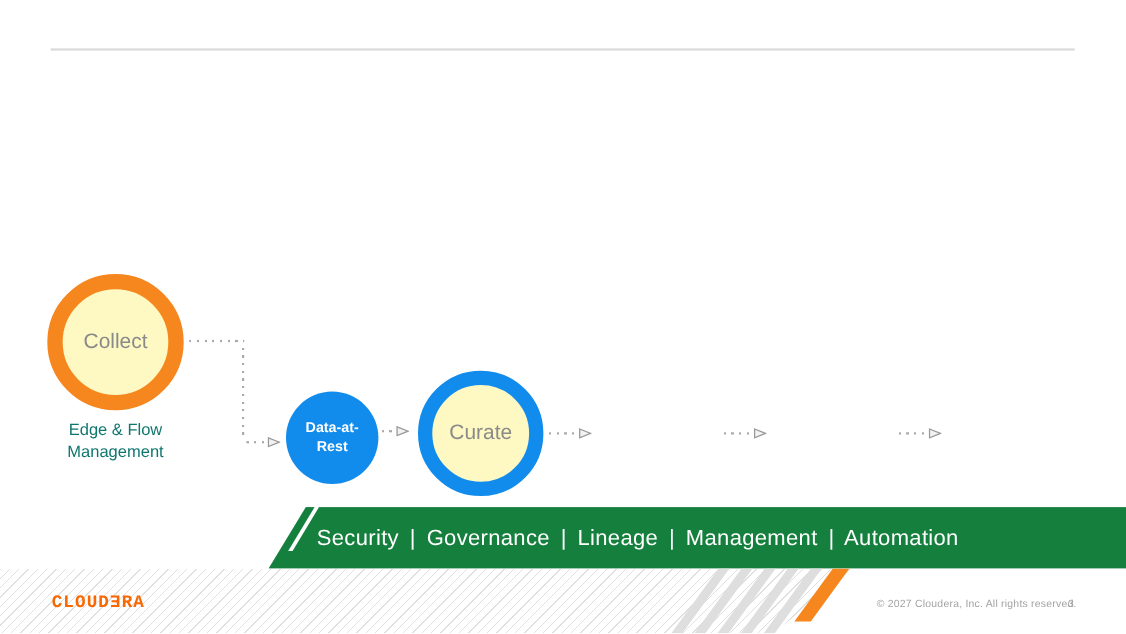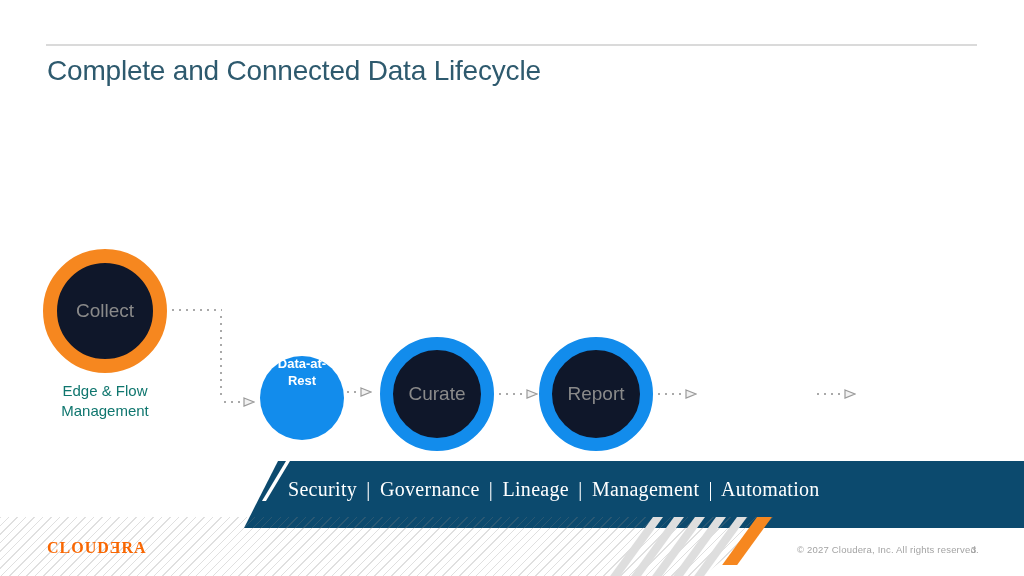--- a/index.html
+++ b/index.html
@@ -24,21 +24,21 @@
     font-size: 28px;
     font-weight: 400;
     color: #2e5a6e;
     letter-spacing: -0.2px;
     white-space: nowrap;
   }
   
   .ring {
     position: absolute;
     border-radius: 50%;
-    background: #0f172a;
+    background: #fef9c3;
     display: flex;
     align-items: center;
     justify-content: center;
   }
   .ring-orange {
     left: 43px; top: 249px;
     width: 96px; height: 96px;
     border: 14px solid #f6871f;
   }
   .ring-blue {
@@ -55,20 +55,21 @@
   .node-report  { left: 539px; top: 337px; }
   .node-serve   { left: 698px; top: 337px; }
   .node-predict { left: 857px; top: 337px; }
   .filled-blue {
     position: absolute;
     left: 260px; top: 356px;
     width: 84px; height: 84px;
     border-radius: 50%;
     background: #128cec;
     display: flex;
+    align-items: center;
     justify-content: center;
   }
   .filled-label {
     width: 60px;
     font-size: 13px;
     font-weight: 700;
     color: #ffffff;
     text-align: center;
     line-height: 1.3;
   }
@@ -102,24 +103,23 @@
   .arrowhead { position: absolute; width: 12px; height: 10px; }
   .ah1 { left: 243px; top: 397px; }
   .ah2 { left: 360px; top: 387px; }
   .ah3 { left: 526px; top: 389px; }
   .ah4 { left: 685px; top: 389px; }
   .ah5 { left: 844px; top: 389px; }
   
   .banner {
     position: absolute;
     left: 244px; top: 461px;
-    width: 780px; height: 67px;
-    background: #0c4a6e;
+    width: 780px; height: 56px;
+    background: #15803d;
     clip-path: polygon(34px 0, 100% 0, 100% 100%, 0 100%);
-    font-family: Liberation Serif, serif;
   }
   .banner-text {
     position: absolute;
     left: 44px; top: 0;
     line-height: 56px;
     font-size: 20px;
     color: #ffffff;
     letter-spacing: 0.3px;
     word-spacing: 4px;
     white-space: nowrap;
@@ -163,21 +163,21 @@
     transform-origin: top left;
   }
   
   .logo {
     position: absolute;
     left: 47px; top: 539px;
     font-size: 16px;
     font-weight: 700;
     color: #f96702;
     letter-spacing: 1px;
-    font-family: Liberation Serif, serif;
+    font-family: Liberation Mono, monospace;
   }
   .copyright {
     position: absolute;
     left: 797px; top: 544px;
     font-size: 9.5px;
     color: #a3a3a3;
     letter-spacing: 0.2px;
     white-space: nowrap;
   }
   .page-number {
@@ -186,21 +186,20 @@
     font-size: 9.5px;
     color: #a3a3a3;
   }
 </style>
 </head>
 <body>
 
 <div class="slide">
 
   <div class="top-rule"></div>
-  <h1 class="title">Complete and Connected Data Lifecycle</h1>
 
   <div class="ring ring-orange">
     <span class="ring-label">Collect</span>
   </div>
   <div class="node-sublabel">Edge &amp; Flow Management</div>
 
   <div class="dots-h dots-c1"></div>
   <div class="dots-v dots-c2"></div>
   <div class="dots-h dots-c3"></div>
   <svg class="arrowhead ah1" viewBox="0 0 12 10">
@@ -218,23 +217,20 @@
 
   <div class="ring ring-blue node-curate">
     <span class="ring-label">Curate</span>
   </div>
 
   <div class="dots-h dots-c5"></div>
   <svg class="arrowhead ah3" viewBox="0 0 12 10">
       <path d="M1 1 L11 5 L1 9 Z" fill="#f2f2f2" stroke="#9a9a9a" stroke-width="1.2"></path>
     </svg>
 
-  <div class="ring ring-blue node-report">
-    <span class="ring-label">Report</span>
-  </div>
 
   <div class="dots-h dots-c6"></div>
   <svg class="arrowhead ah4" viewBox="0 0 12 10">
       <path d="M1 1 L11 5 L1 9 Z" fill="#f2f2f2" stroke="#9a9a9a" stroke-width="1.2"></path>
     </svg>
 
 
   <div class="dots-h dots-c7"></div>
   <svg class="arrowhead ah5" viewBox="0 0 12 10">
       <path d="M1 1 L11 5 L1 9 Z" fill="#f2f2f2" stroke="#9a9a9a" stroke-width="1.2"></path>

